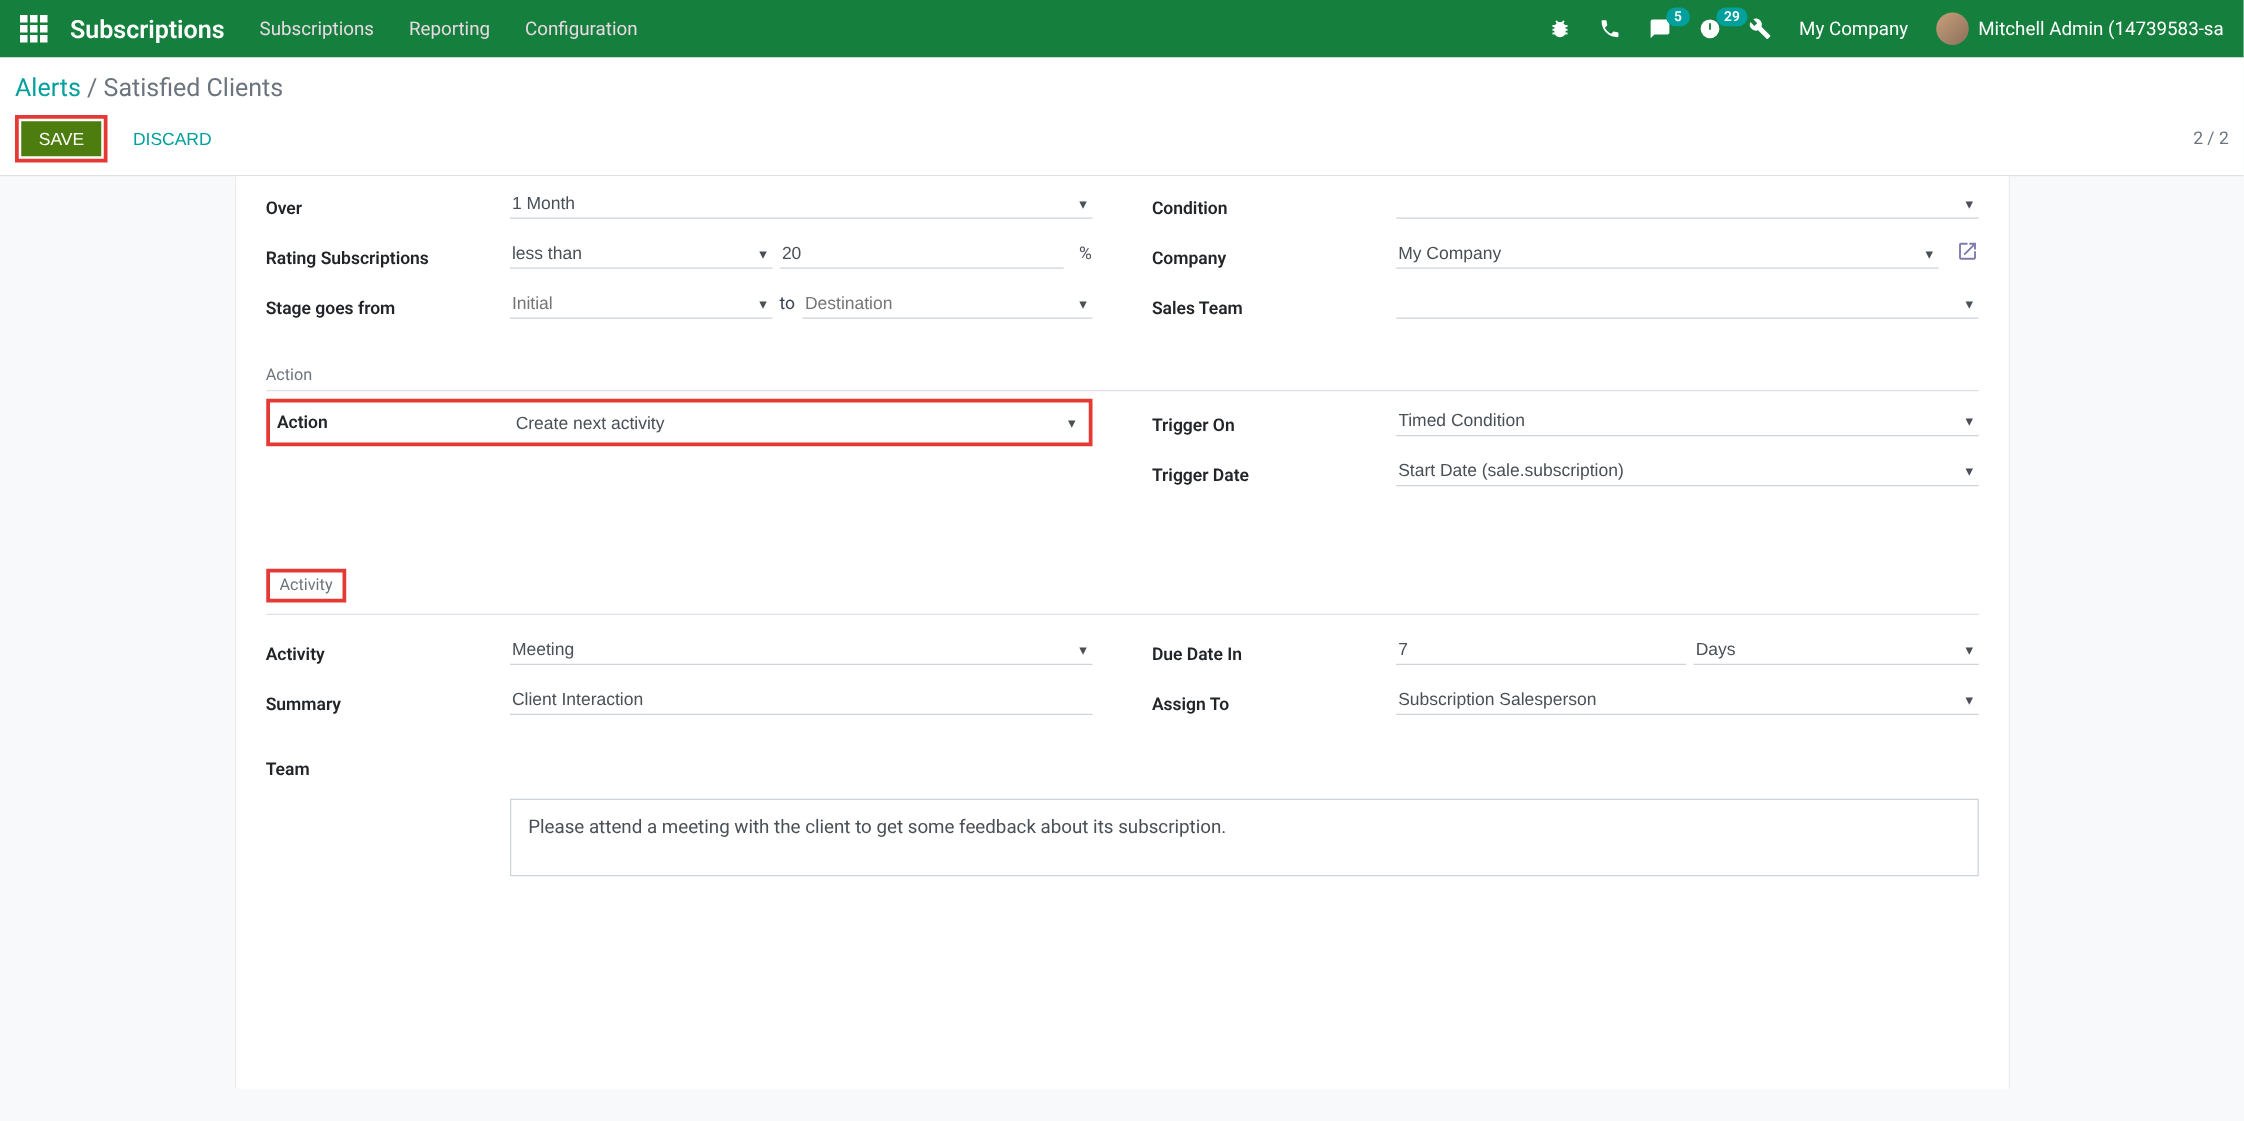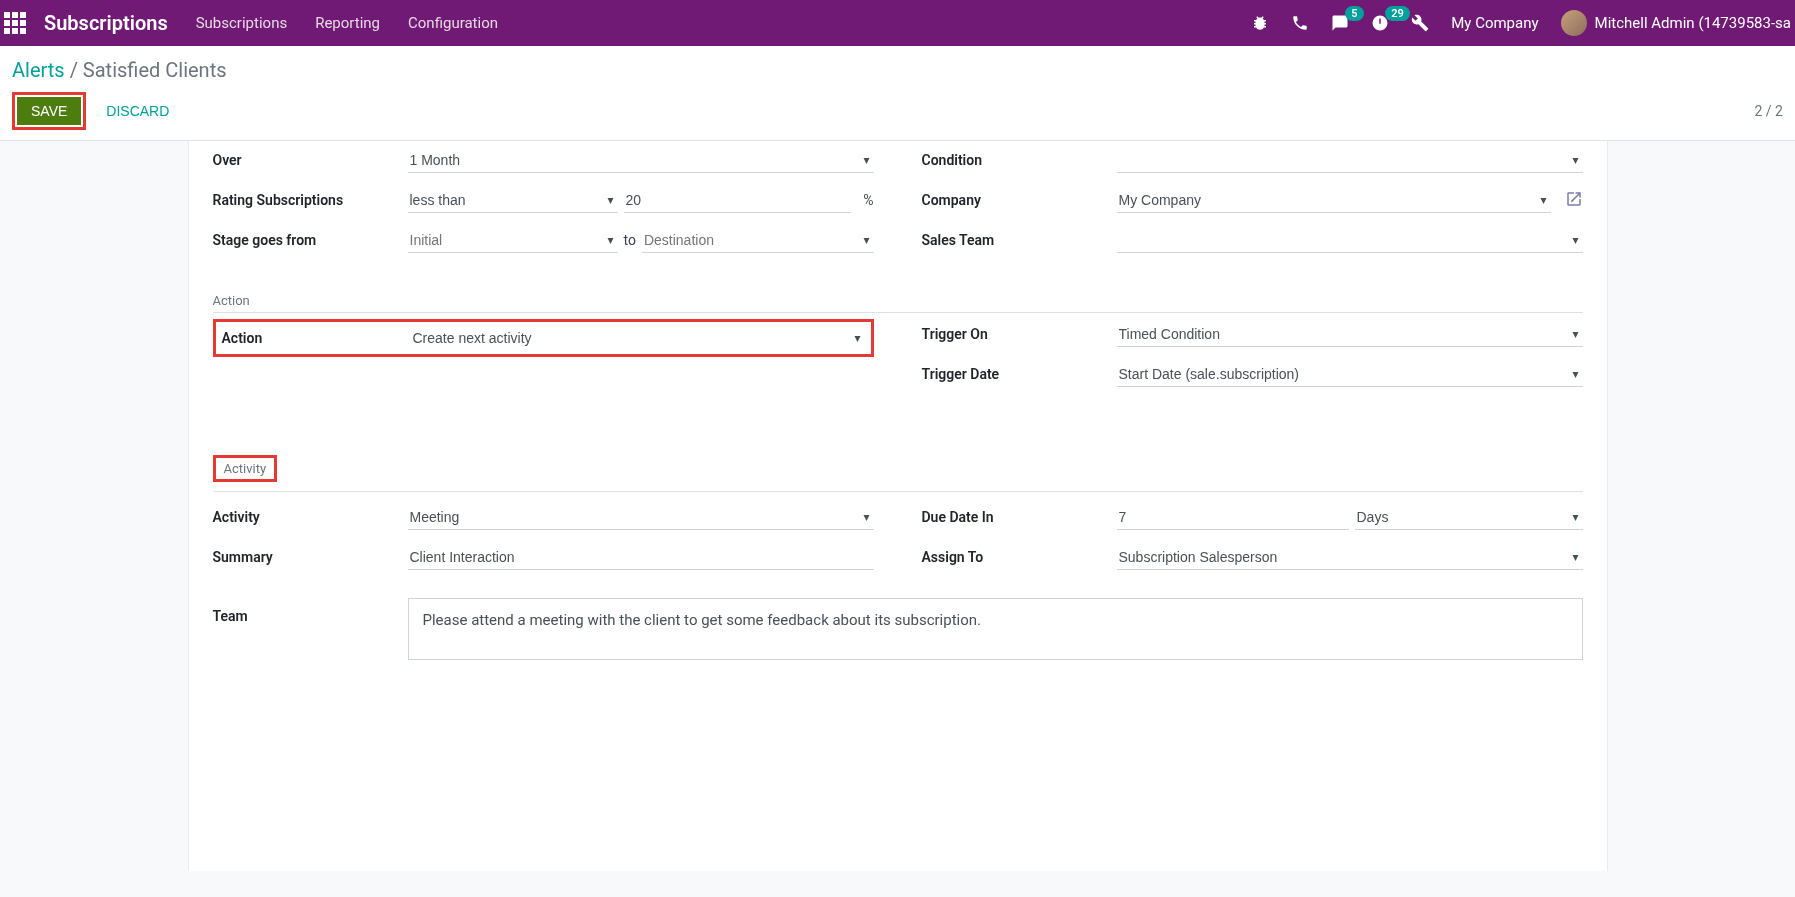--- a/index.html
+++ b/index.html
@@ -1,18 +1,18 @@
 <!DOCTYPE html>
 <html><head>
 <meta charset="utf-8">
 <style>
 * { box-sizing: border-box; margin: 0; padding: 0; }
 body { font-family: -apple-system, BlinkMacSystemFont, "Segoe UI", Roboto, "Helvetica Neue", sans-serif; background: #f8f9fa; color: #374151; font-size: 14px; }
 
-.navbar { background: #701a75; color: #fff; display: flex; align-items: center; height: 46px; padding: 0 4px; }
+.navbar { background: #15803d; color: #fff; display: flex; align-items: center; height: 46px; padding: 0 16px; }
 .navbar .apps-icon { display: grid; grid-template-columns: repeat(3, 6px); grid-template-rows: repeat(3, 6px); gap: 2px; margin-right: 18px; cursor: pointer; }
 .navbar .apps-icon span { background: #fff; display: block; }
 .navbar .brand { font-size: 20px; font-weight: 600; color: #fff; margin-right: 28px; }
 .navbar .nav-link { color: #e8d9e3; font-size: 15px; margin-right: 28px; cursor: pointer; }
 .navbar .spacer { flex: 1; }
 .navbar .systray { display: flex; align-items: center; gap: 22px; }
 .systray .icon { color: #fff; cursor: pointer; display: flex; align-items: center; position: relative; }
 .badge { background: #00a09d; color: #fff; font-size: 11px; font-weight: 600; padding: 1px 6px; border-radius: 10px; position: absolute; top: -8px; left: 14px; }
 .avatar { width: 26px; height: 26px; border-radius: 50%; background: linear-gradient(135deg, #c9a07a, #8b6f5c); display: inline-block; margin-right: 8px; vertical-align: middle; }
 .company-name, .user-name { color: #fff; font-size: 15px; cursor: pointer; }
@@ -23,40 +23,40 @@
 .cp-bottom { display: flex; align-items: center; justify-content: space-between; }
 .cp-buttons { display: flex; align-items: center; gap: 20px; }
 .btn-save { background: #4d7c0f; color: #fff; border: none; padding: 6px 14px; font-size: 14px; font-weight: 500; cursor: pointer; }
 .btn-discard { background: none; border: none; color: #00a09d; font-size: 14px; font-weight: 500; cursor: pointer; }
 .highlight-red { border: 3px solid #e53935; padding: 2px; }
 .pager { color: #6c757d; font-size: 14px; }
 
 .form-sheet { max-width: 1420px; margin: 0 auto; background: #fff; padding: 0 24px 40px; min-height: 730px; border-left: 1px solid #ececec; border-right: 1px solid #ececec;}
 .form-row { display: flex; gap: 48px; }
 .form-col { flex: 1; }
-.field-group { display: flex; align-items: center; margin-bottom: 10px; min-height: 30px; }
+.field-group { display: flex; align-items: flex-end; margin-bottom: 10px; min-height: 30px; }
 .field-label { width: 195px; font-weight: 600; color: #212529; font-size: 14px; flex-shrink: 0; }
 .field-widget { flex: 1; display: flex; align-items: center; gap: 6px; }
 .input-select, .input-text { border: none; border-bottom: 1px solid #ced4da; padding: 4px 2px; font-size: 14px; color: #495057; background: transparent; width: 100%; }
 .input-select { appearance: none; background-image: none; position: relative; }
 .select-wrap { position: relative; flex: 1; display: flex; align-items: center; }
 .select-wrap::after { content: "▾"; position: absolute; right: 4px; color: #495057; pointer-events: none; font-size: 12px; }
 .input-text::placeholder { color: #adb5bd; }
 .pct { margin-left: 6px; color: #495057; }
 .ext-link { color: #7c7bad; margin-left: 8px; cursor: pointer; }
 
 .section-title { font-size: 13px; color: #6c757d; margin: 28px 0 6px; border-bottom: 1px solid #dee2e6; padding-bottom: 4px; }
 .section-title.highlighted { display: inline-block; border: 3px solid #e53935; padding: 3px 8px; border-bottom: 3px solid #e53935; margin-bottom: 10px; }
 
 .action-row-highlight { border: 3px solid #e53935; padding: 4px 6px; display: flex; align-items: center; }
 
 .note-editor { border: 1px solid #ced4da; padding: 12px 14px; min-height: 60px; font-size: 15px; color: #495057; width: 100%; resize: none; font-family: inherit; }
 .note-row { display: flex; align-items: flex-start; margin-top: 16px; }
 .note-row .field-label { padding-top: 10px; }
-.note-row .note-wrap { flex: 1; }
+.note-row .note-wrap { flex: 1; margin-top: 41px; }
 
 svg { width: 18px; height: 18px; fill: currentColor; }
 </style>
 </head>
 <body>
 
 <div class="navbar">
   <div class="apps-icon">
     <span></span>
       <span></span>

